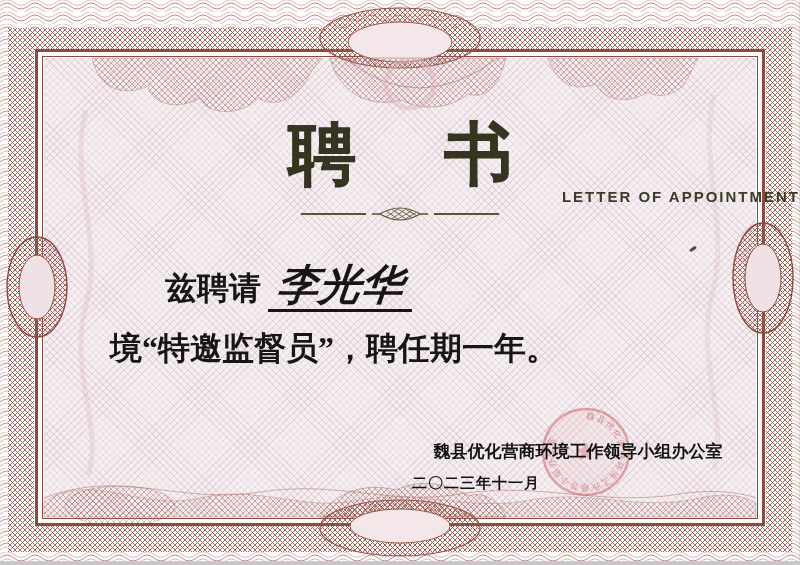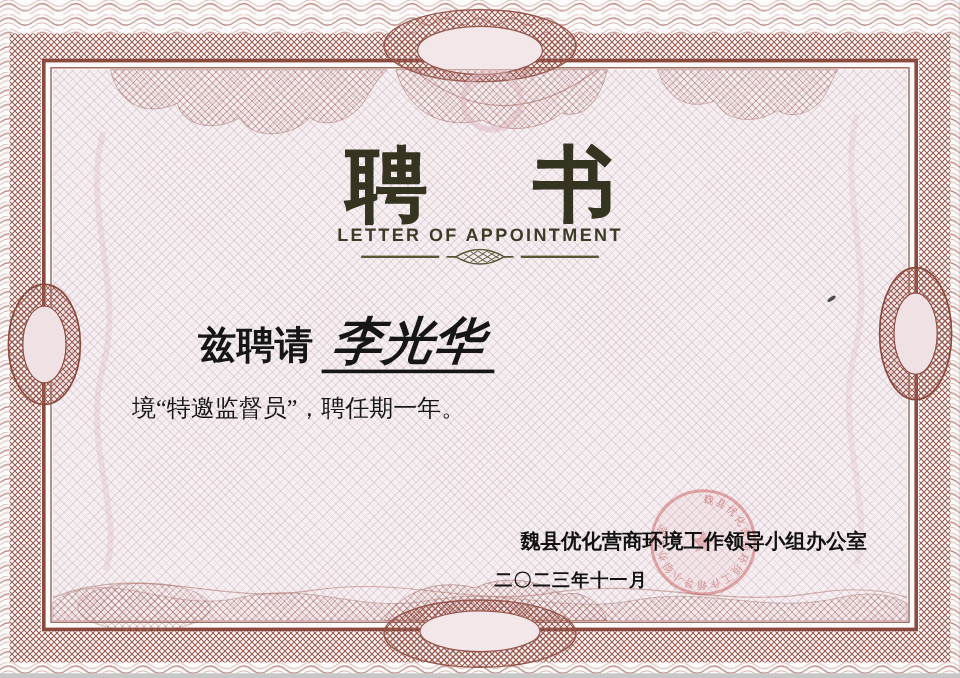--- a/index.html
+++ b/index.html
@@ -20,21 +20,21 @@
   svg.decor { position:absolute; left:0; top:0; pointer-events:none; }
 
   .title-row {
     position:absolute; left:0; top:120px; width:100%;
     display:flex; justify-content:center; gap:88px;
     font-size:68px; line-height:1; font-weight:bold;
     color:#343420; z-index:3;
     text-shadow: 0.6px 0 0 #343420, 0 0.6px 0 #343420;
   }
   .subtitle {
-    position:absolute; left:0; top:188px; width:100%; text-align:center;
+    position:absolute; left:0; top:188px; width:100%; text-align:right;
     font-family:"Liberation Sans","DejaVu Sans",sans-serif;
     font-size:15px; font-weight:bold; letter-spacing:2px; color:#3b3b26; z-index:3;
   }
   .divider {
     position:absolute; left:0; top:206px; width:100%; height:16px;
     display:flex; align-items:center; justify-content:center; gap:6px; z-index:3;
   }
   .divider .rule { width:65px; height:2px; background:#565632; }
 
   .body-line1 {
@@ -45,21 +45,21 @@
   .name-wrap {
     display:inline-block; margin:0 7px; padding:0 9px 2px;
     border-bottom:3px solid #161616;
   }
   .name {
     display:inline-block; font-size:42px; line-height:1;
     font-style:italic; transform:skewX(-6deg);
   }
   .body-line2 {
     position:absolute; left:110px; top:327px; z-index:3;
-    font-size:20px; font-weight:normal; color:#161616; white-space:nowrap;
+    font-size:32px; font-weight:bold; color:#161616; white-space:nowrap;
   }
   .issuer {
     position:absolute; left:412px; top:440px; width:332px; text-align:center;
     font-size:17px; font-weight:bold; color:#121212; z-index:3; white-space:nowrap;
   }
   .date {
     position:absolute; left:412px; top:474px; width:332px; text-align:left;
     font-size:15px; font-weight:bold; color:#121212; letter-spacing:1px; z-index:3;
   }
   .seal { position:absolute; left:538px; top:404px; width:96px; height:96px; z-index:2; }

